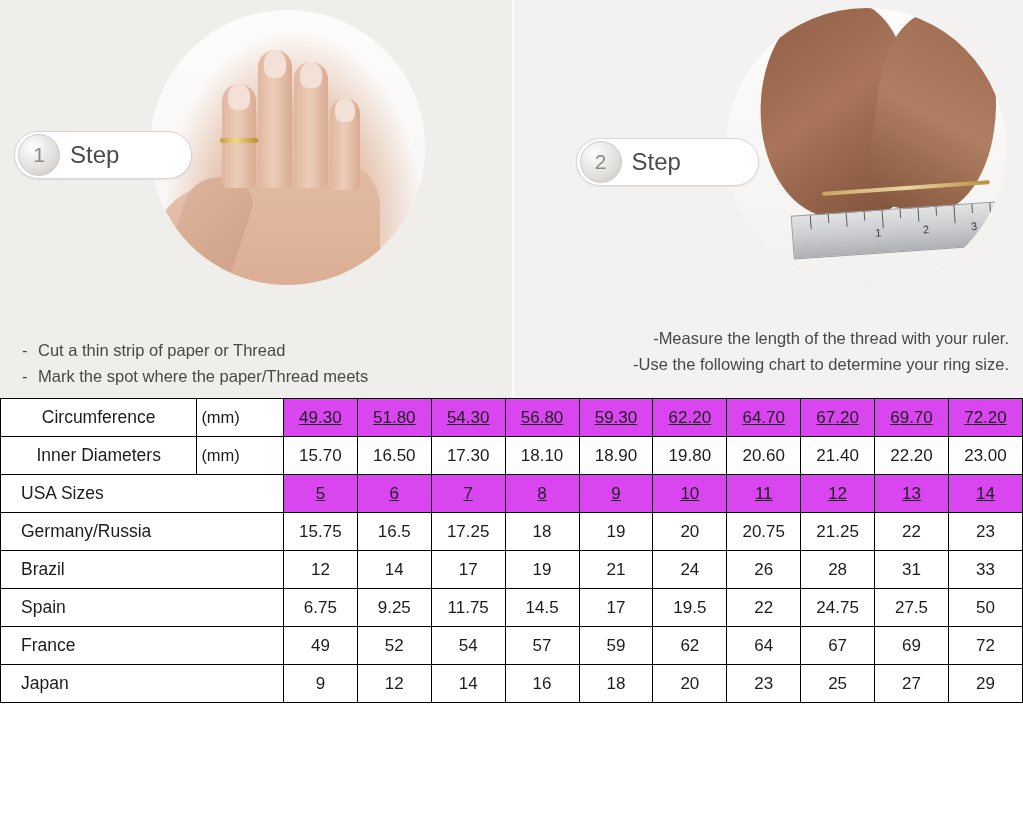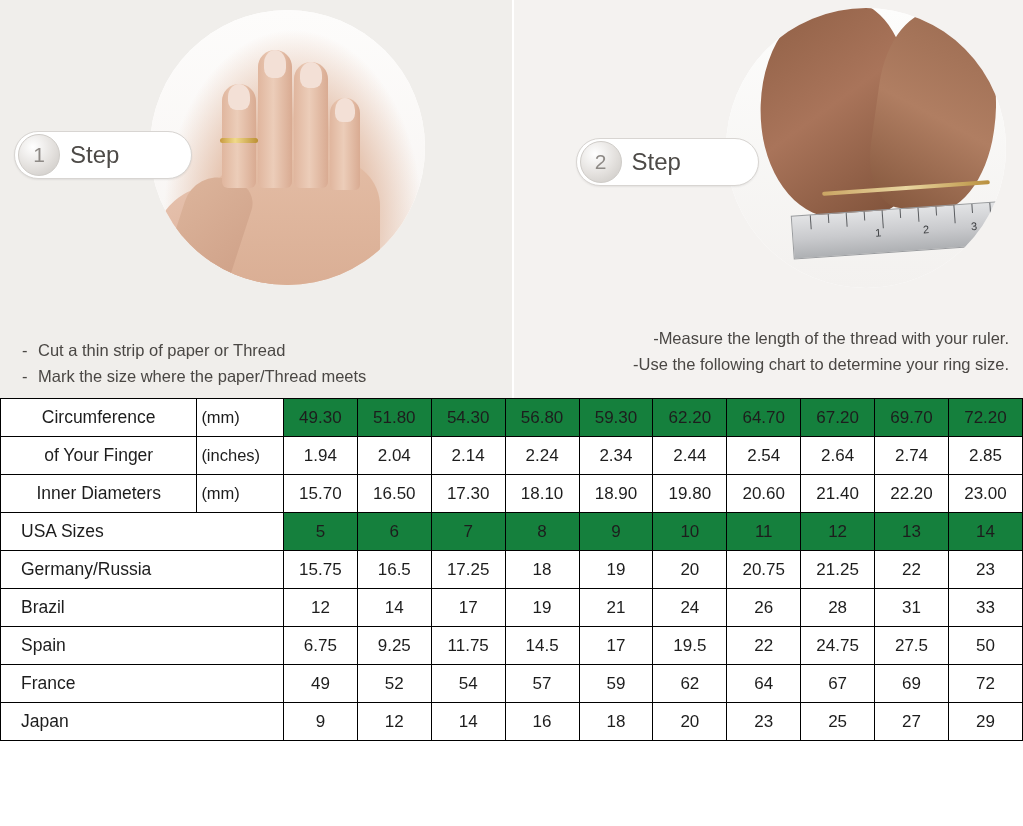--- a/index.html
+++ b/index.html
@@ -257,21 +257,22 @@
   .chart td.rowlabel-c {
     text-align: center;
     font-size: 17.5px;
   }
   .chart td.unit {
     text-align: left;
     padding-left: 4px;
     font-size: 16.5px;
   }
   .chart td.shaded {
-    background: #15803d;
+    background: #d946ef;
+    text-decoration: underline;
   }
   .col-label { width: 186px; }
   .col-unit { width: 82px; }
   .col-v { width: 70px; }
 </style>
 </head>
 <body>
 
 <div class="page">
 
@@ -298,21 +299,21 @@
         <div class="ring-band" style="left:70px; top:128px; width:38px;"></div>
       </div>
 
       <div class="step-pill left">
         <div class="step-num">1</div>
         <div class="step-word">Step</div>
       </div>
 
       <div class="bullets">
         <div class="row"><span class="dash">-</span><span>Cut a thin strip of paper or Thread</span></div>
-        <div class="row"><span class="dash">-</span><span>Mark the size where the paper/Thread meets</span></div>
+        <div class="row"><span class="dash">-</span><span>Mark the spot where the paper/Thread meets</span></div>
       </div>
     </div>
 
     <div class="step-panel right">
 
       <div class="photo-circle right">
         <div class="ruler-bg"></div>
         <div class="hand2"></div>
         <div class="hand2b"></div>
         <div class="thread"></div>
@@ -371,34 +372,20 @@
         <td class="shaded">54.30</td>
         <td class="shaded">56.80</td>
         <td class="shaded">59.30</td>
         <td class="shaded">62.20</td>
         <td class="shaded">64.70</td>
         <td class="shaded">67.20</td>
         <td class="shaded">69.70</td>
         <td class="shaded">72.20</td>
       </tr>
 
-      <tr>
-        <td class="rowlabel-c">of Your Finger</td>
-        <td class="unit">(inches)</td>
-        <td>1.94</td>
-        <td>2.04</td>
-        <td>2.14</td>
-        <td>2.24</td>
-        <td>2.34</td>
-        <td>2.44</td>
-        <td>2.54</td>
-        <td>2.64</td>
-        <td>2.74</td>
-        <td>2.85</td>
-      </tr>
 
       <tr>
         <td class="rowlabel-c">Inner Diameters</td>
         <td class="unit">(mm)</td>
         <td>15.70</td>
         <td>16.50</td>
         <td>17.30</td>
         <td>18.10</td>
         <td>18.90</td>
         <td>19.80</td>

